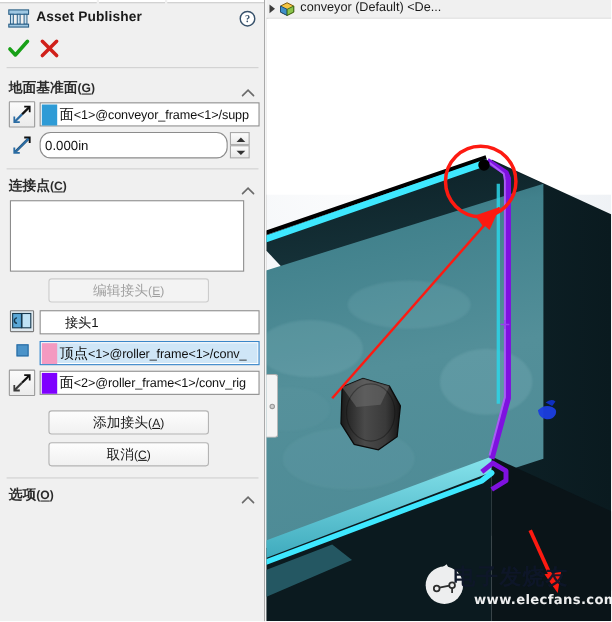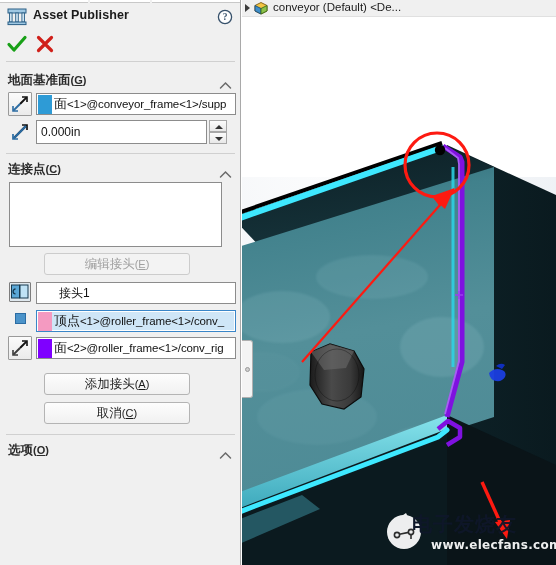--- a/index.html
+++ b/index.html
@@ -347,21 +347,21 @@
     </div>
 
     <div class="fld-icon noborder" style="left:8px;top:120px;">
       <svg width="24" height="24" viewBox="0 0 24 24">
         <path d="M14 5 L19 5 L19 10" stroke="#111" stroke-width="1.7" fill="none"></path>
         <path d="M18.4 5.6 L6 18" stroke="#111" stroke-width="2.1"></path>
         <path d="M10 19 L5 19 L5 14" stroke="#2b6ca3" stroke-width="1.7" fill="none"></path>
         <path d="M5.6 18.4 L18 6" stroke="#2b6ca3" stroke-width="2.1"></path>
       </svg>
     </div>
-    <div class="spin-box" style="left:36px;top:120px;width:171px;">0.000in</div>
+    <div class="spin-box" style="left:36px;top:120px;width:171px;border-radius:10px;">0.000in</div>
     <div class="spin-btns" style="left:209px;top:120px;">
       <div class="up">
           <span></span>
         </div>
       <div class="dn">
           <span></span>
         </div>
     </div>
 
     <div class="hr" style="top:153px;"></div>

